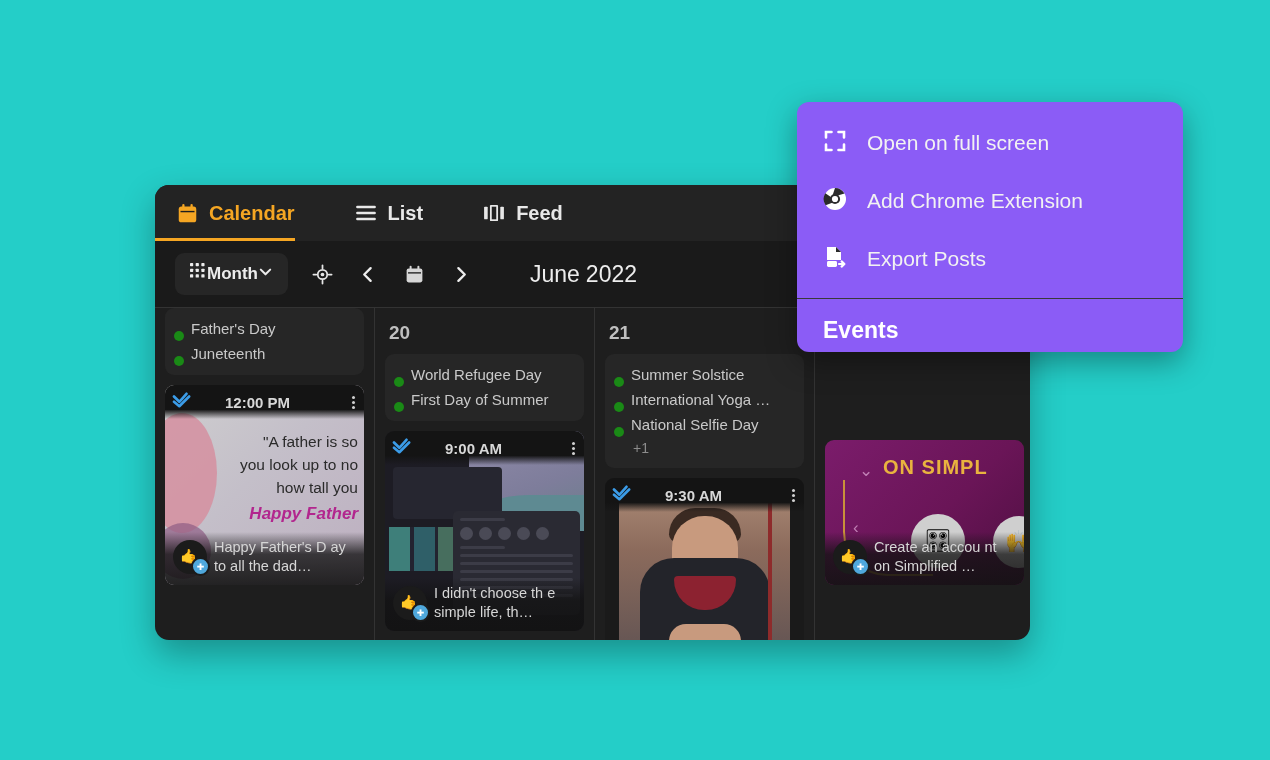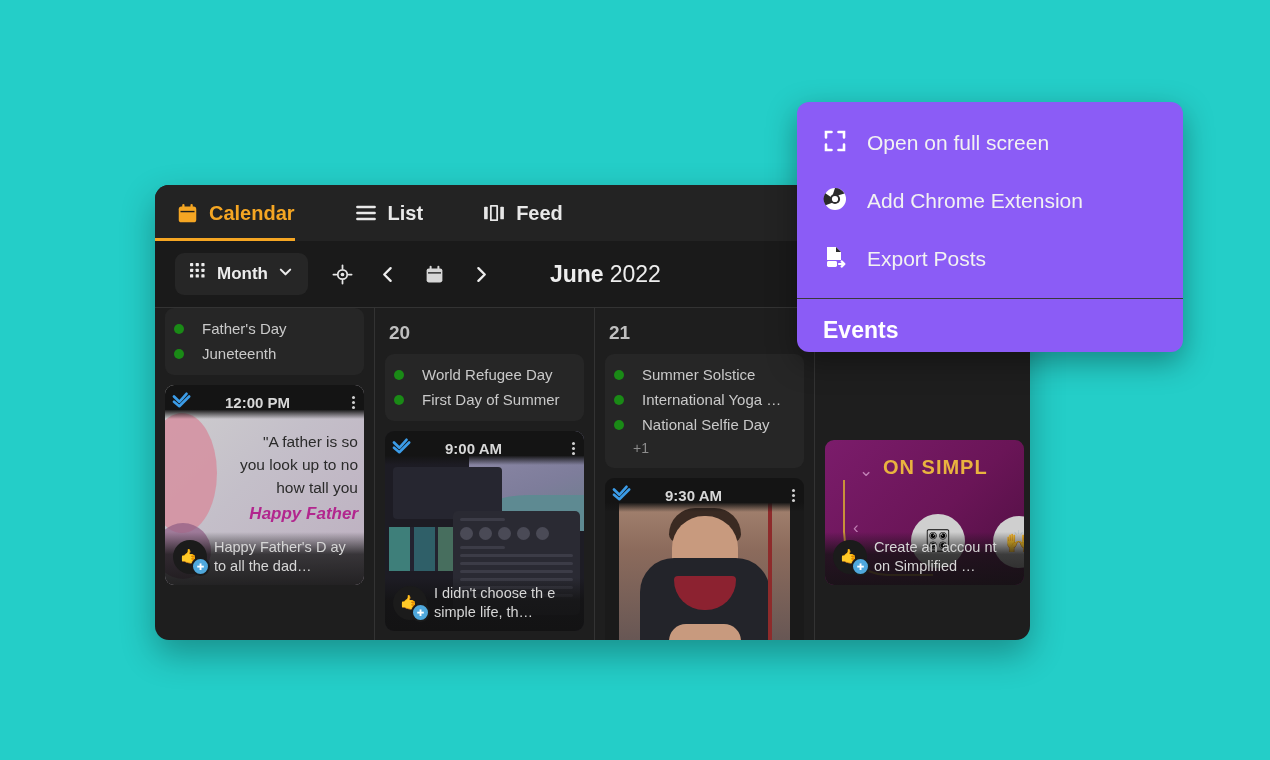--- a/index.html
+++ b/index.html
@@ -52,42 +52,42 @@
 
   
   #toolbar {
     height: 66px;
     background: #1A1A1A;
     display: flex; align-items: center;
     padding-left: 20px;
     gap: 0;
   }
   #view-select {
-    display: flex; align-items: center; gap: 10px;
+    display: flex; align-items: center; 
     background: #262626;
     border-radius: 9px;
     height: 42px;
     padding: 0 15px;
     color: #ECECEC;
     font-size: 17px; font-weight: bold;
     cursor: pointer;
   }
   .nav-btn {
     width: 42px; height: 42px;
     display: flex; align-items: center; justify-content: center;
     cursor: pointer;
   }
   #nav-group { display: flex; align-items: center; margin-left: 14px; gap: 4px; }
   #month-title {
     margin-left: 48px;
     font-size: 23px;
     color: #EDEDED;
     white-space: nowrap;
   }
-  #month-title .m { font-weight: bold; }
+  #month-title .m { font-weight: normal; }
   #month-title .y { font-weight: normal; margin-left: 6px; }
 
   
   #grid {
     display: flex;
     height: 333px;
     border-top: 1px solid #333;
   }
   .daycol {
     width: 220px;
@@ -102,21 +102,21 @@
     color: #BFBFBF;
     padding: 14px 2px 10px 4px;
   }
   .holiday-box {
     background: #262626;
     border-radius: 9px;
     padding: 8px 9px 9px 9px;
     margin-bottom: 10px;
   }
   .holiday {
-    display: flex; align-items: center; gap: 18px;
+    display: flex; align-items: flex-end; gap: 7px;
     font-size: 15px;
     color: #C9C9C9;
     line-height: 25px;
     white-space: nowrap; overflow: hidden;
   }
   .dot {
     width: 10px; height: 10px; border-radius: 50%;
     background: #1A8A16; flex: none;
   }
   .more { font-size: 14px; color: #8C8C8C; padding-left: 19px; line-height: 22px; }

